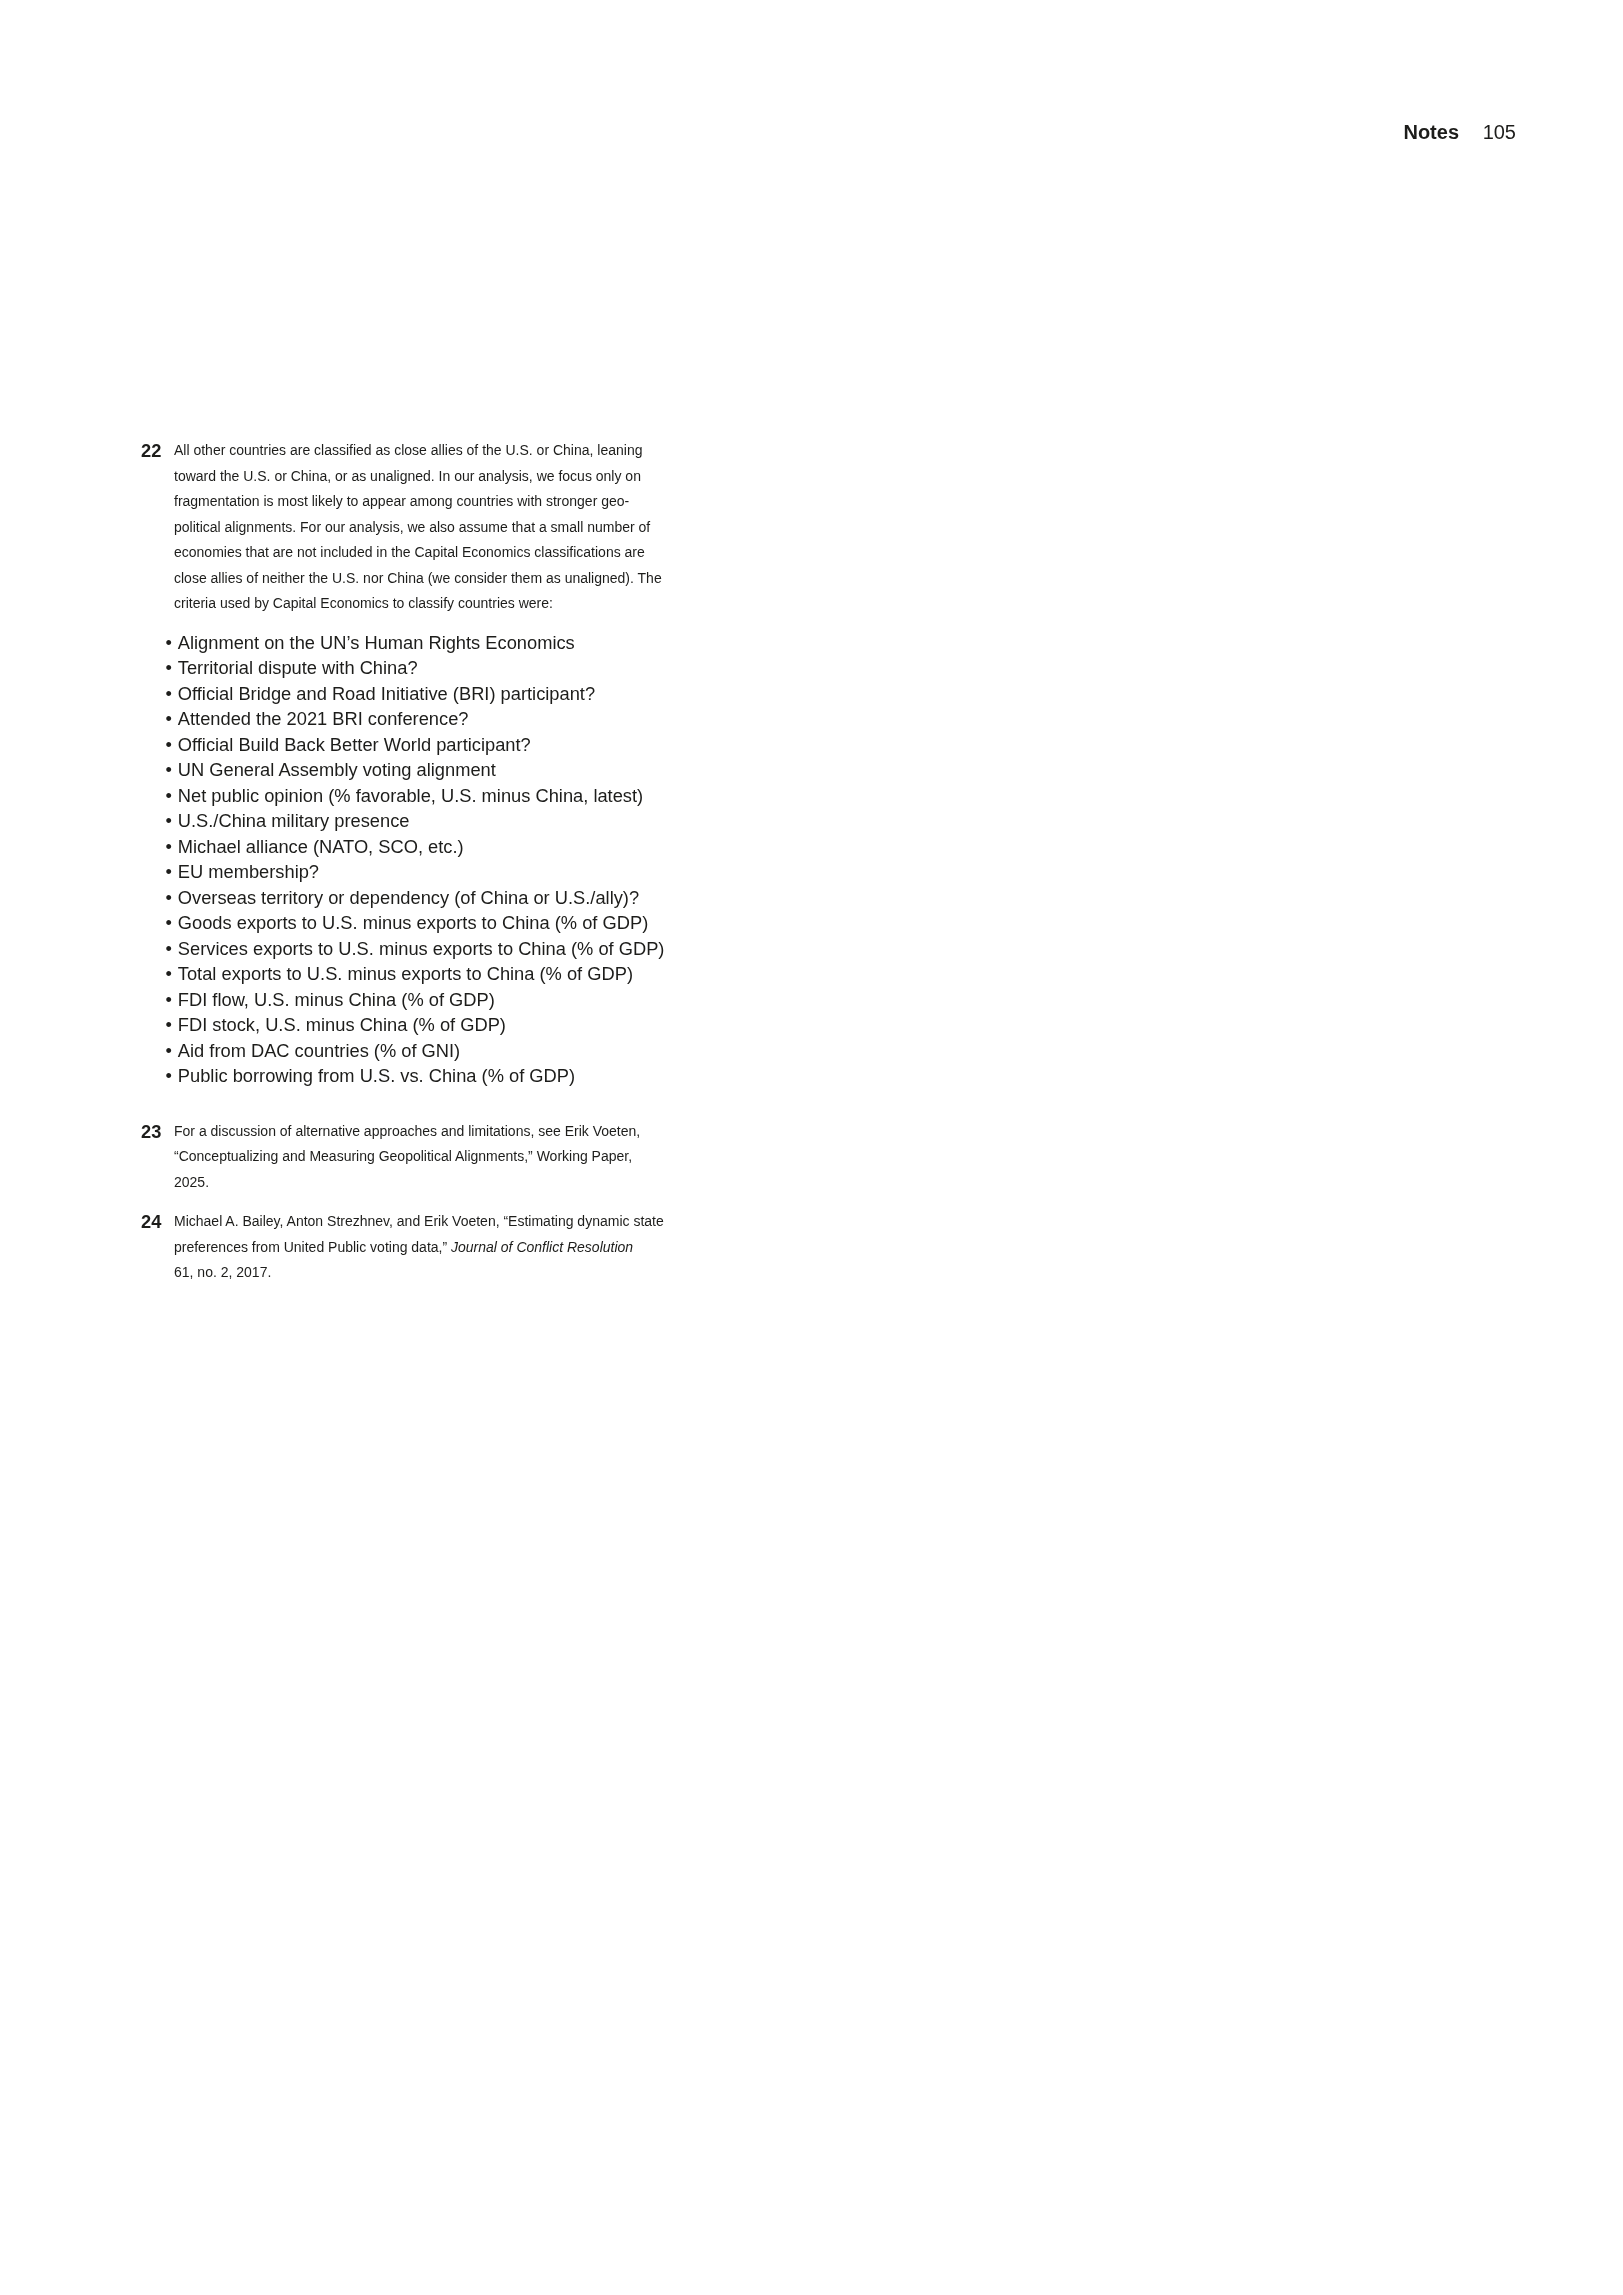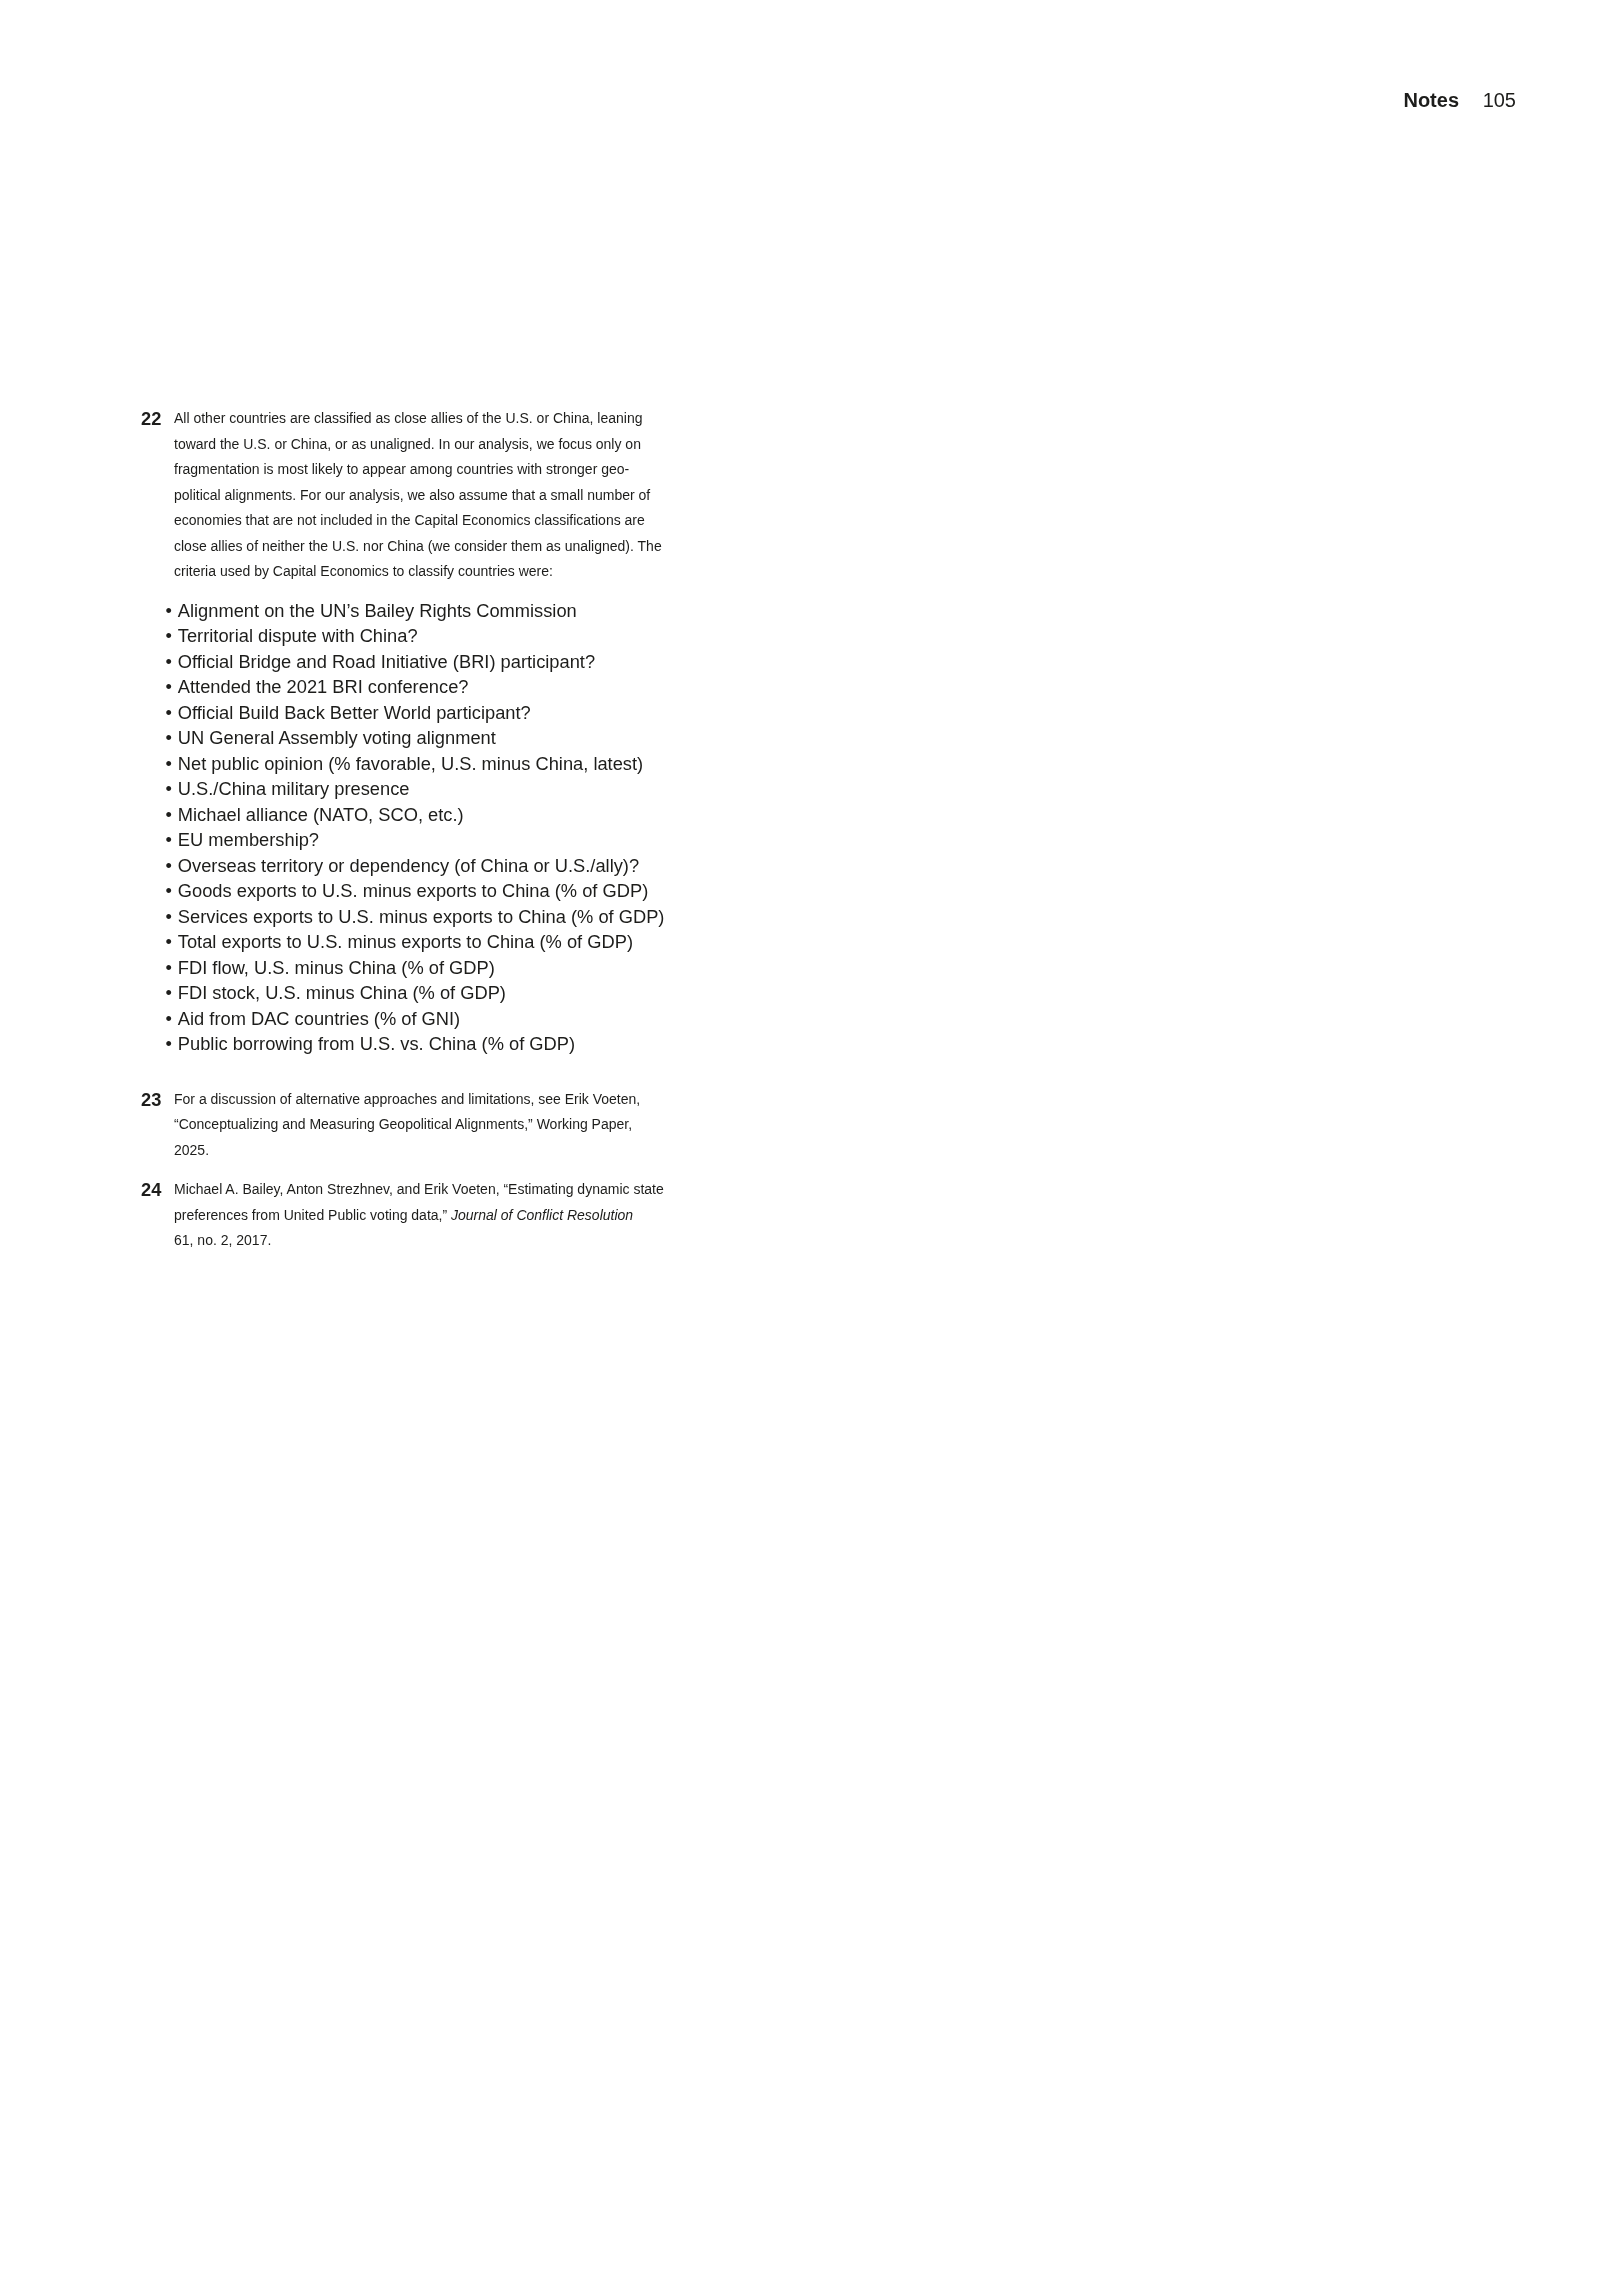--- a/index.html
+++ b/index.html
@@ -8,20 +8,21 @@
     background: #ffffff;
   }
   .page {
     position: relative;
     width: 1623px;
     height: 1657px;
     background: #ffffff;
     font-family: "Liberation Sans", sans-serif;
     color: #1d1d1b;
     overflow: hidden;
+    margin-top: 32px;
   }
   .page-header {
     position: absolute;
     top: 90px;
     right: 107px;
     display: flex;
     align-items: baseline;
     gap: 23.6px;
     font-size: 20px;
     line-height: 1;
@@ -87,21 +88,21 @@
       <div class="note-body">
         <div class="t-line">All other countries are classified as close allies of the U.S. or China, leaning</div>
         <div class="t-line">toward the U.S. or China, or as unaligned. In our analysis, we focus only on</div>
         <div class="t-line">fragmentation is most likely to appear among countries with stronger geo-</div>
         <div class="t-line">political alignments. For our analysis, we also assume that a small number of</div>
         <div class="t-line">economies that are not included in the Capital Economics classifications are</div>
         <div class="t-line">close allies of neither the U.S. nor China (we consider them as unaligned). The</div>
         <div class="t-line">criteria used by Capital Economics to classify countries were:</div>
 
         <ul class="bullets">
-          <li class="bullet"><span class="bullet-marker">•</span><span class="bullet-text">Alignment on the UN’s Bailey Rights Commission</span></li>
+          <li class="bullet"><span class="bullet-marker">•</span><span class="bullet-text">Alignment on the UN’s Human Rights Economics</span></li>
           <li class="bullet"><span class="bullet-marker">•</span><span class="bullet-text">Territorial dispute with China?</span></li>
           <li class="bullet"><span class="bullet-marker">•</span><span class="bullet-text">Official Bridge and Road Initiative (BRI) participant?</span></li>
           <li class="bullet"><span class="bullet-marker">•</span><span class="bullet-text">Attended the 2021 BRI conference?</span></li>
           <li class="bullet"><span class="bullet-marker">•</span><span class="bullet-text">Official Build Back Better World participant?</span></li>
           <li class="bullet"><span class="bullet-marker">•</span><span class="bullet-text">UN General Assembly voting alignment</span></li>
           <li class="bullet"><span class="bullet-marker">•</span><span class="bullet-text">Net public opinion (% favorable, U.S. minus China, latest)</span></li>
           <li class="bullet"><span class="bullet-marker">•</span><span class="bullet-text">U.S./China military presence</span></li>
           <li class="bullet"><span class="bullet-marker">•</span><span class="bullet-text">Michael alliance (NATO, SCO, etc.)</span></li>
           <li class="bullet"><span class="bullet-marker">•</span><span class="bullet-text">EU membership?</span></li>
           <li class="bullet"><span class="bullet-marker">•</span><span class="bullet-text">Overseas territory or dependency (of China or U.S./ally)?</span></li>

